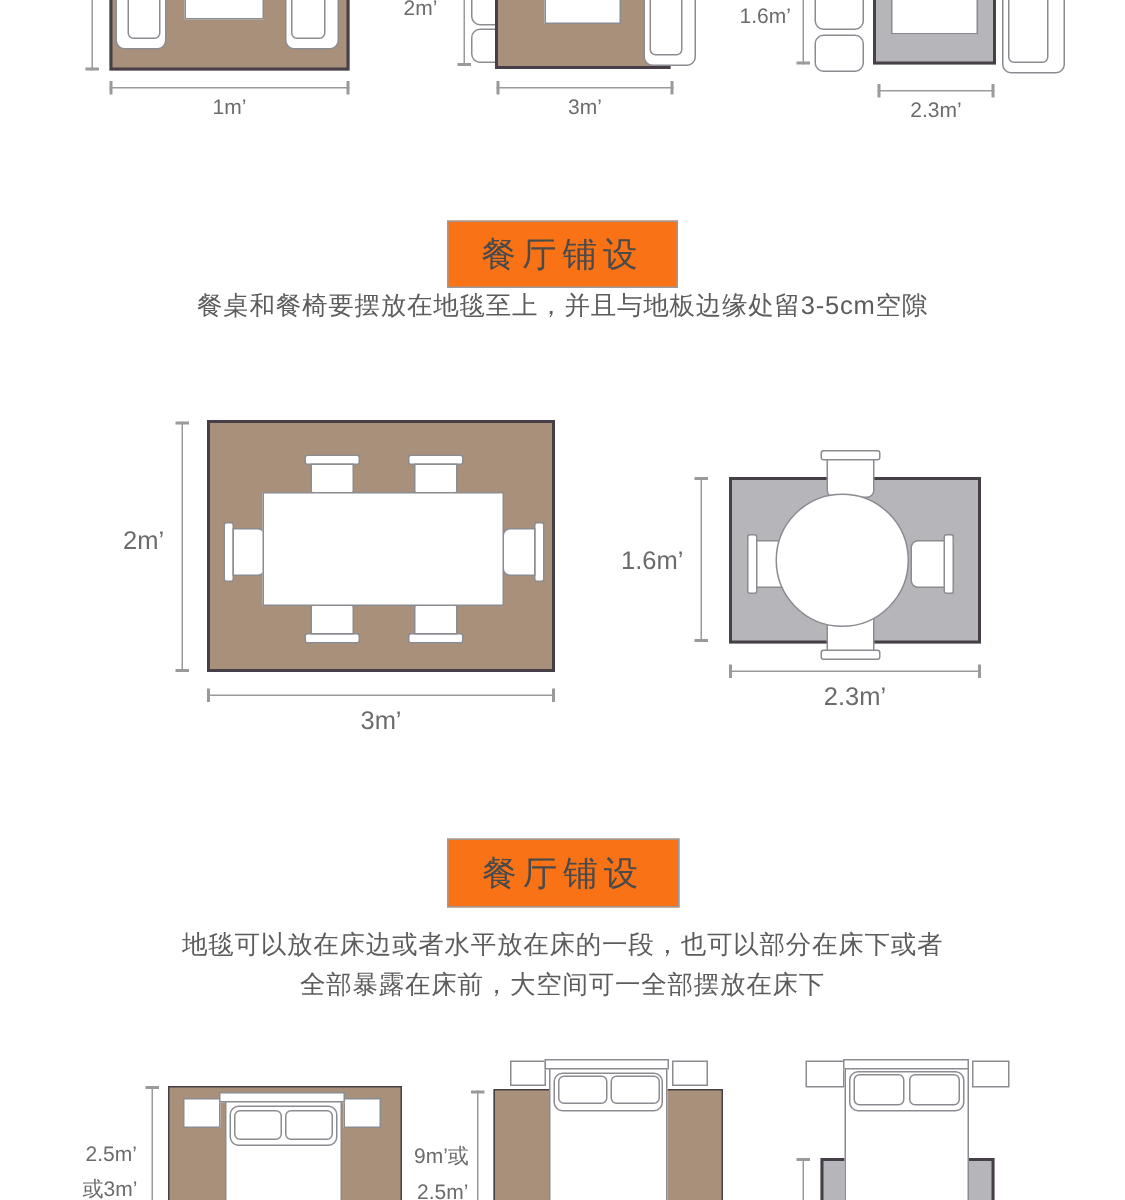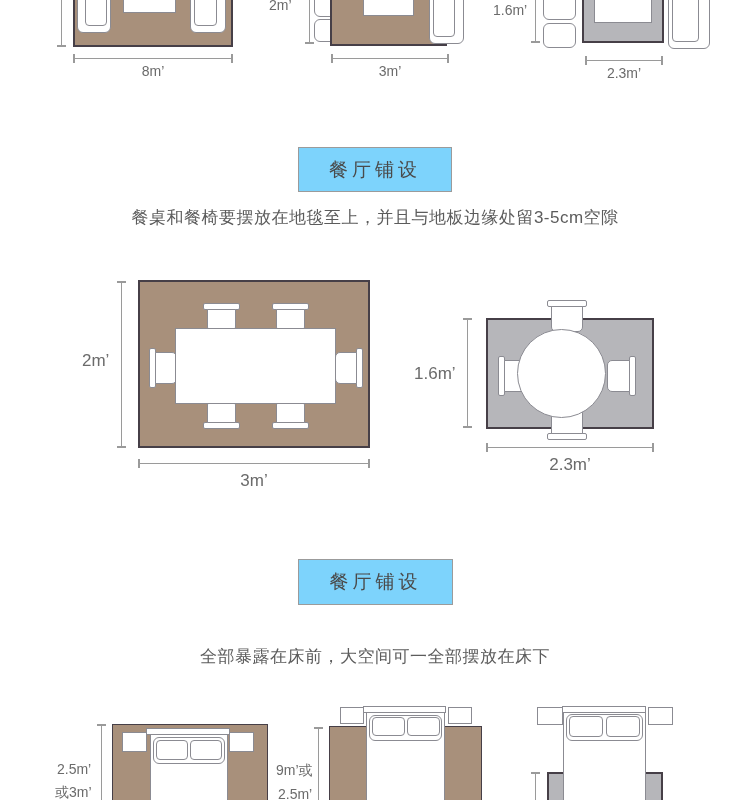--- a/index.html
+++ b/index.html
@@ -38,41 +38,41 @@
   .chair.down .back{left:0;right:0;bottom:0;height:7px;}
   .chair.down .seat{left:4px;right:4px;bottom:6px;top:0;border-radius:5px 5px 0 0;}
   .chair.lft .back{top:0;bottom:0;left:0;width:7px;}
   .chair.lft .seat{top:4px;bottom:4px;left:6px;right:0;border-radius:0 5px 5px 0;}
   .chair.rgt .back{top:0;bottom:0;right:0;width:7px;}
   .chair.rgt .seat{top:4px;bottom:4px;right:6px;left:0;border-radius:5px 0 0 5px;}
   
   .title-box{
     position:absolute;box-sizing:border-box;border:1px solid var(--box-border,#9b9b9b);
     display:flex;align-items:center;justify-content:center;
-    font-size:19px;color:var(--title-color,#4a4a4a);letter-spacing:4px;background:#7dd3fc;
+    font-size:23px;color:var(--title-color,#4a4a4a);letter-spacing:4px;background:#f97316;
   }
   .desc{position:absolute;left:0;width:750px;text-align:center;font-size:17px;color:#5c5c5c;letter-spacing:0.5px;}
 </style>
 </head>
 <body>
 
 <div class="page">
 
   <div>
     <div class="dimv cut-top" style="left:61px;top:-10px;height:57px;"></div>
     <div class="rug brown" style="left:73px;top:-35px;width:160px;height:82px;"></div>
     <div class="furn" style="left:123px;top:-12px;width:53px;height:25px;"></div>
     <div class="furn r6" style="left:77px;top:-20px;width:34px;height:53px;">
       <div class="furn r4" style="left:7px;top:4px;right:3px;bottom:6px;"></div>
     </div>
     <div class="furn r6" style="left:190px;top:-22px;width:36px;height:55px;">
       <div class="furn r4" style="left:3px;top:4px;right:8px;bottom:6px;"></div>
     </div>
     <div class="dimh" style="left:73px;top:58px;width:160px;"></div>
-    <div class="dlabel center" style="left:73px;top:63px;width:160px;">8m’</div>
+    <div class="dlabel center" style="left:73px;top:63px;width:160px;">1m’</div>
   </div>
 
   <div>
     <div class="dlabel" style="left:269px;top:-3px;">2m’</div>
     <div class="dimv cut-top" style="left:309px;top:-10px;height:54px;"></div>
     <div class="furn r6" style="left:314px;top:-8px;width:29px;height:25px;"></div>
     <div class="furn r6" style="left:314px;top:19px;width:29px;height:23px;"></div>
     <div class="rug brown" style="left:330px;top:-35px;width:117px;height:81px;"></div>
     <div class="furn" style="left:363px;top:-14px;width:51px;height:30px;"></div>
     <div class="furn r6" style="left:429px;top:-24px;width:35px;height:68px;">
@@ -90,21 +90,21 @@
     <div class="rug gray" style="left:582px;top:-38px;width:82px;height:81px;"></div>
     <div class="furn" style="left:594px;top:-14px;width:58px;height:37px;"></div>
     <div class="furn r6" style="left:668px;top:-26px;width:42px;height:75px;">
       <div class="furn r4" style="left:3px;top:4px;right:10px;bottom:6px;"></div>
     </div>
     <div class="dimh" style="left:585px;top:60px;width:78px;"></div>
     <div class="dlabel center" style="left:585px;top:65px;width:78px;">2.3m’</div>
   </div>
 
   <div class="title-box" style="left:298px;top:147px;width:154px;height:45px;">餐厅铺设</div>
-  <div class="desc" style="top:206px;">餐桌和餐椅要摆放在地毯至上，并且与地板边缘处留3-5cm空隙</div>
+  <div class="desc" style="top:192px;">餐桌和餐椅要摆放在地毯至上，并且与地板边缘处留3-5cm空隙</div>
 
   <div>
     <div class="dimv" style="left:121px;top:281px;height:167px;"></div>
     <div class="dlabel big" style="left:82px;top:351px;">2m’</div>
     <div class="rug brown" style="left:138px;top:280px;width:232px;height:168px;"></div>
     <div class="chair up" style="left:203px;top:303px;width:37px;height:29px;">
         <div class="back"></div>
         <div class="seat"></div>
       </div>
     <div class="chair up" style="left:272px;top:303px;width:37px;height:29px;">
@@ -151,20 +151,21 @@
     <div class="chair rgt" style="left:607px;top:356px;width:29px;height:40px;">
         <div class="back"></div>
         <div class="seat"></div>
       </div>
     <div class="furn round" style="left:517px;top:329px;width:89px;height:89px;"></div>
     <div class="dimh" style="left:486px;top:447px;width:168px;"></div>
     <div class="dlabel big center" style="left:486px;top:455px;width:168px;">2.3m’</div>
   </div>
 
   <div class="title-box" style="left:298px;top:559px;width:155px;height:46px;">餐厅铺设</div>
+  <div class="desc" style="top:618px;">地毯可以放在床边或者水平放在床的一段，也可以部分在床下或者</div>
   <div class="desc" style="top:645px;">全部暴露在床前，大空间可一全部摆放在床下</div>
 
   <div>
     <div class="dimv cut-bottom" style="left:101px;top:724px;height:80px;"></div>
     <div class="dlabel" style="left:57px;top:761px;">2.5m’</div>
     <div class="dlabel" style="left:55px;top:784px;">或3m’</div>
     <div class="rug brown thin" style="left:112px;top:724px;width:156px;height:80px;"></div>
     <div class="furn" style="left:122px;top:732px;width:25px;height:20px;"></div>
     <div class="furn" style="left:229px;top:732px;width:25px;height:20px;"></div>
     <div class="furn" style="left:146px;top:728px;width:84px;height:7px;"></div>

